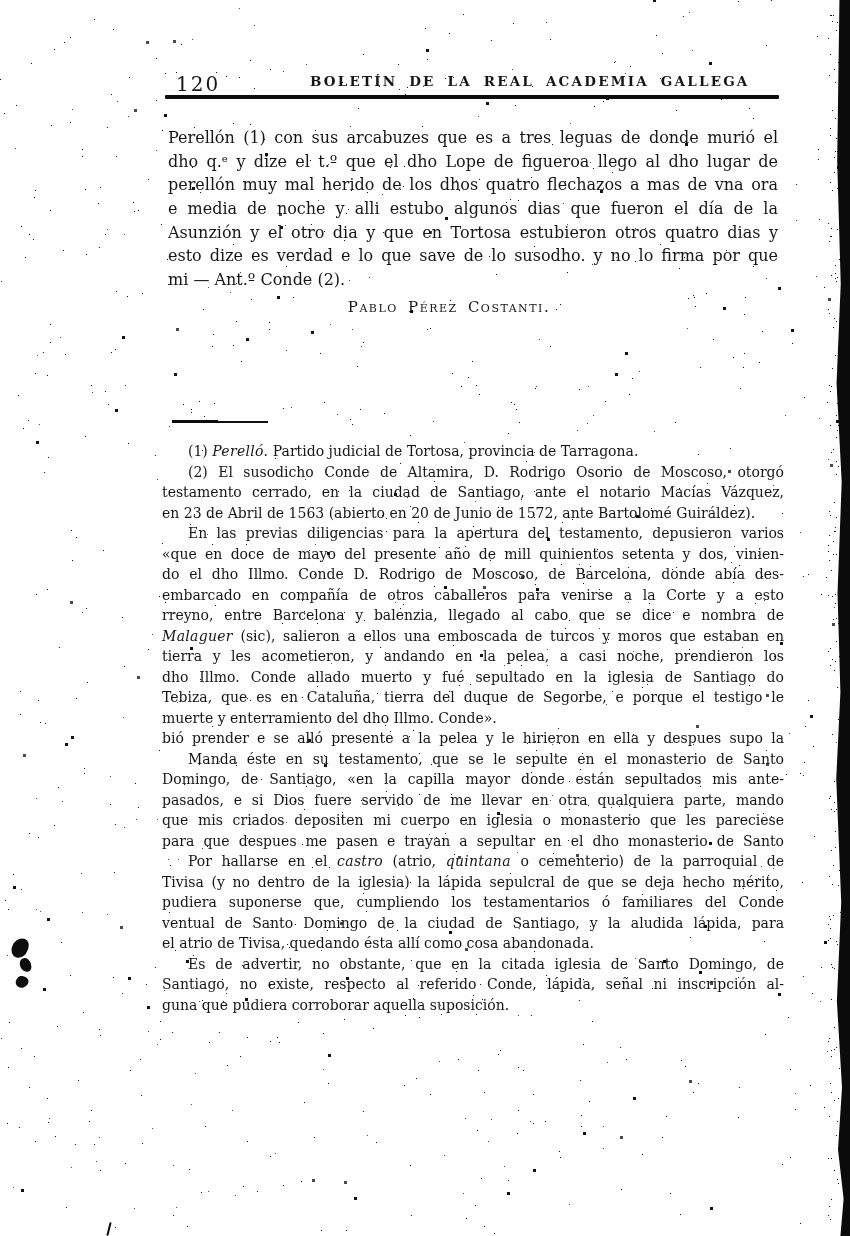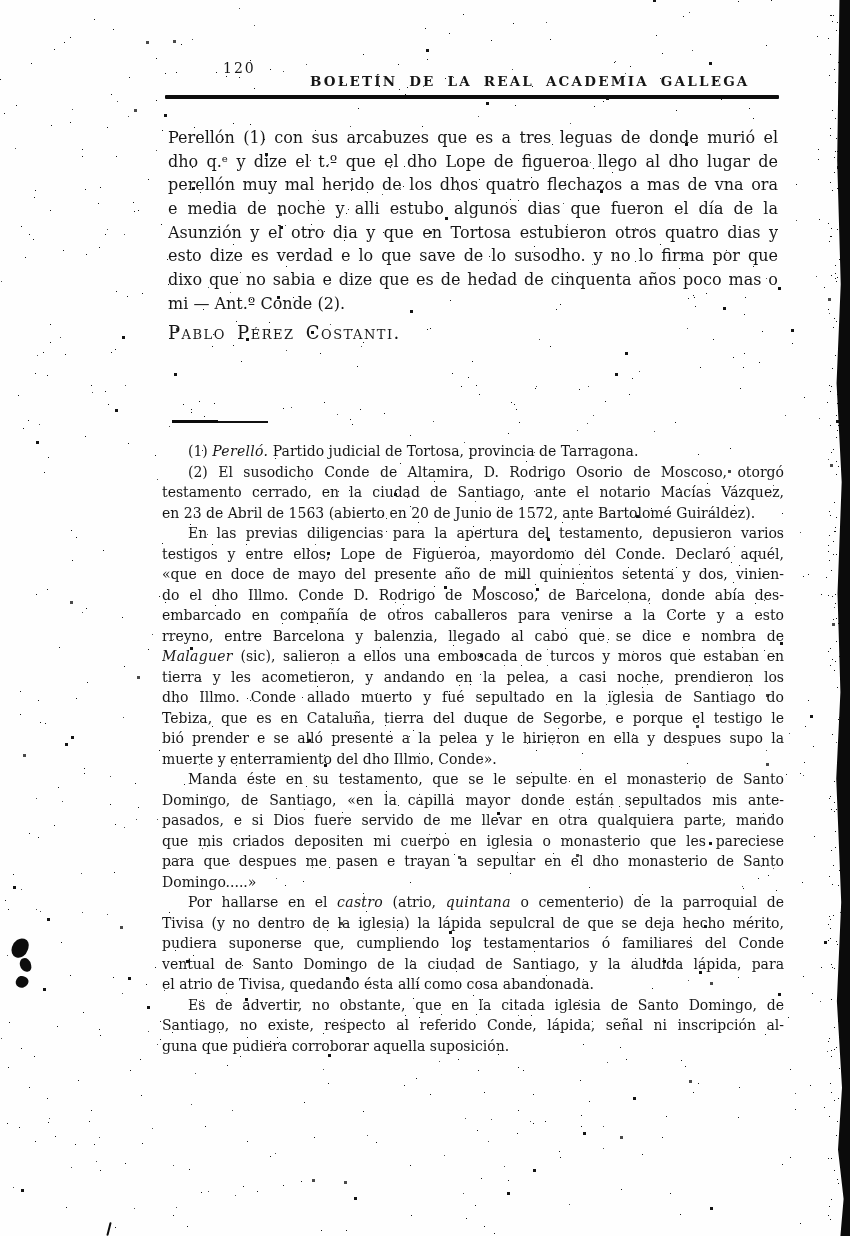--- a/index.html
+++ b/index.html
@@ -21,22 +21,22 @@
   }
   .blot{position:absolute;background:#0d0d0d;z-index:2;}
   .blot.b1{left:12px;top:938px;width:16px;height:20px;border-radius:60% 40% 55% 45%;transform:rotate(18deg);}
   .blot.b2{left:20px;top:958px;width:11px;height:14px;border-radius:45% 55% 40% 60%;transform:rotate(-12deg);}
   .blot.b3{left:16px;top:976px;width:12px;height:12px;border-radius:50% 40% 60% 45%;transform:rotate(30deg);}
   .blot.b4{left:108px;top:1222px;width:2px;height:14px;border-radius:2px;transform:rotate(14deg);}
 
   
   .running-head{position:absolute;left:0;top:0;width:100%;z-index:3;}
   .page-number{
-    position:absolute;left:176px;top:60px;
-    font-size:14px;letter-spacing:2px;margin-left:47px;
+    position:absolute;left:176px;top:72px;
+    font-size:20px;letter-spacing:2px;
   }
   .head-title{
     position:absolute;left:310px;top:73px;
     font-size:13.5px;font-weight:bold;letter-spacing:2.2px;word-spacing:5px;
   }
   .head-rule{
     position:absolute;left:165px;top:95px;width:614px;height:4px;background:#0d0d0d;
     border-radius:1px;
   }
 
@@ -44,23 +44,23 @@
   .main-text{
     position:absolute;left:168px;top:126px;width:610px;z-index:3;
   }
   .main-text .line{
     font-size:16px;line-height:23.7px;height:23.7px;overflow:hidden;
     text-align:justify;text-align-last:justify;
   }
   .main-text .line.last{text-align-last:left;}
   .signature{
     margin-top:6px;padding-right:48px;
-    text-align:left;
+    text-align:center;
     font-variant:small-caps;
-    font-size:18px;letter-spacing:1.5px;word-spacing:4px;
+    font-size:15px;letter-spacing:1.5px;word-spacing:4px;
   }
 
   
   .fn-divider{
     position:absolute;left:172px;top:421px;width:96px;height:2px;background:#101010;z-index:3;
   }
   .fn-divider::before{
     content:"";position:absolute;left:0;top:-1px;width:46px;height:3px;background:#0b0b0b;
   }
 
@@ -96,59 +96,56 @@
 
   <div class="main-text">
     <div>
         <div>
           <div class="line">Perellón (1) con sus arcabuzes que es a tres leguas de donde murió el</div>
           <div class="line">dho q.ᵉ y dize el t.º que el dho Lope de figueroa llego al dho lugar de</div>
           <div class="line">perellón muy mal herido de los dhos quatro flechazos a mas de vna ora</div>
           <div class="line">e media de noche y alli estubo algunos dias que fueron el día de la</div>
           <div class="line">Asunzión y el otro dia y que en Tortosa estubieron otros quatro dias y</div>
           <div class="line">esto dize es verdad e lo que save de lo susodho. y no lo firma por que</div>
-          <div class="line">dixo que no sabia e dize que es de hedad de cinquenta años poco mas o</div>
           <div class="line last">mi — Ant.º Conde (2).</div>
         </div>
       </div>
     <div class="signature">Pablo Pérez Costanti.</div>
   </div>
 
   <div class="fn-divider"></div>
 
   <div class="footnotes">
       <div>
         <div class="line last indent">(1)  <i>Perelló.</i> Partido judicial de Tortosa, provincia de Tarragona.</div>
       </div>
       <div>
         <div class="line indent">(2)  El susodicho Conde de Altamira, D. Rodrigo Osorio de Moscoso, otorgó</div>
         <div class="line">testamento cerrado, en la ciudad de Santiago, ante el notario Macías Vázquez,</div>
         <div class="line last">en 23 de Abril de 1563 (abierto en 20 de Junio de 1572, ante Bartolomé Guiráldez).</div>
       </div>
       <div>
         <div class="line indent">En las previas diligencias para la apertura del testamento, depusieron varios</div>
-        <div class="line">testigos y entre ellos, Lope de Figueroa, mayordomo del Conde. Declaró aquél,</div>
         <div class="line">«que en doce de mayo del presente año de mill quinientos setenta y dos, vinien-</div>
         <div class="line">do el dho Illmo. Conde D. Rodrigo de Moscoso, de Barcelona, donde abía des-</div>
         <div class="line">embarcado en compañía de otros caballeros para venirse a la Corte y a esto</div>
         <div class="line">rreyno, entre Barcelona y balenzia, llegado al cabo que se dice e nombra de</div>
         <div class="line"><i>Malaguer</i> (sic), salieron a ellos una emboscada de turcos y moros que estaban en</div>
         <div class="line">tierra y les acometieron, y andando en la pelea, a casi noche, prendieron los</div>
         <div class="line">dho Illmo. Conde allado muerto y fué sepultado en la iglesia de Santiago do</div>
         <div class="line">Tebiza, que es en Cataluña, tierra del duque de Segorbe, e porque el testigo le</div>
+        <div class="line last">muerte y enterramiento del dho Illmo. Conde».</div>
         <div class="line">bió prender e se alló presente a la pelea y le hirieron en ella y despues supo la</div>
-        <div class="line last">muerte y enterramiento del dho Illmo. Conde».</div>
       </div>
       <div>
         <div class="line indent">Manda éste en su testamento, que se le sepulte en el monasterio de Santo</div>
         <div class="line">Domingo, de Santiago, «en la capilla mayor donde están sepultados mis ante-</div>
         <div class="line">pasados, e si Dios fuere servido de me llevar en otra qualquiera parte, mando</div>
         <div class="line">que mis criados depositen mi cuerpo en iglesia o monasterio que les pareciese</div>
         <div class="line">para que despues me pasen e trayan a sepultar en el dho monasterio de Santo</div>
-        <div class="line last">Domingo.....»</div>
       </div>
       <div>
         <div class="line indent">Por hallarse en el <i>castro</i> (atrio, <i>quintana</i> o cementerio) de la parroquial de</div>
         <div class="line">Tivisa (y no dentro de la iglesia) la lápida sepulcral de que se deja hecho mérito,</div>
         <div class="line">pudiera suponerse que, cumpliendo los testamentarios ó familiares del Conde</div>
         <div class="line">ventual de Santo Domingo de la ciudad de Santiago, y la aludida lápida, para</div>
         <div class="line last">el atrio de Tivisa, quedando ésta allí como cosa abandonada.</div>
       </div>
       <div>
         <div class="line indent">Es de advertir, no obstante, que en la citada iglesia de Santo Domingo, de</div>

